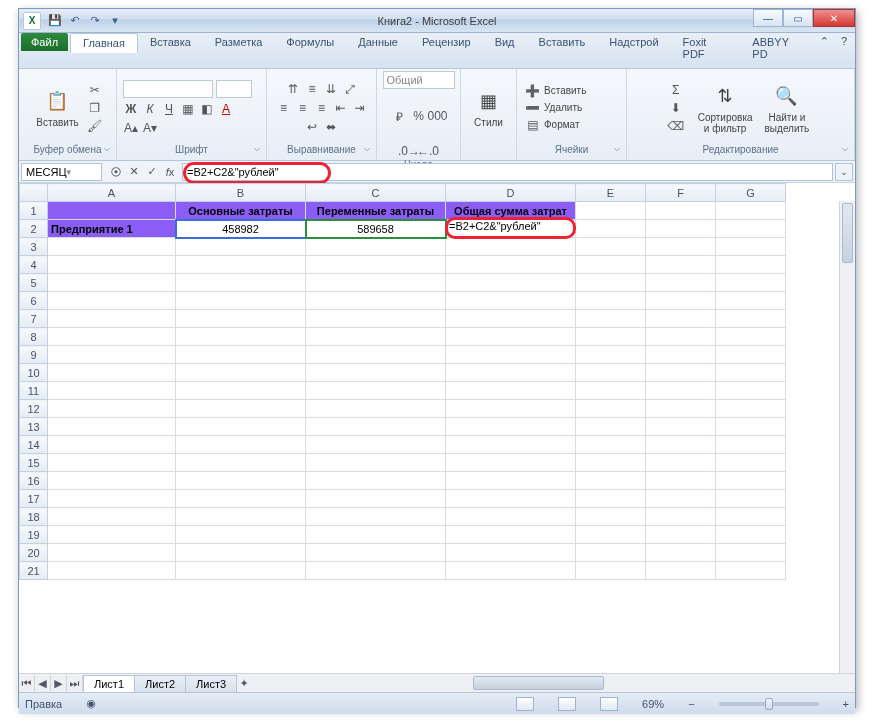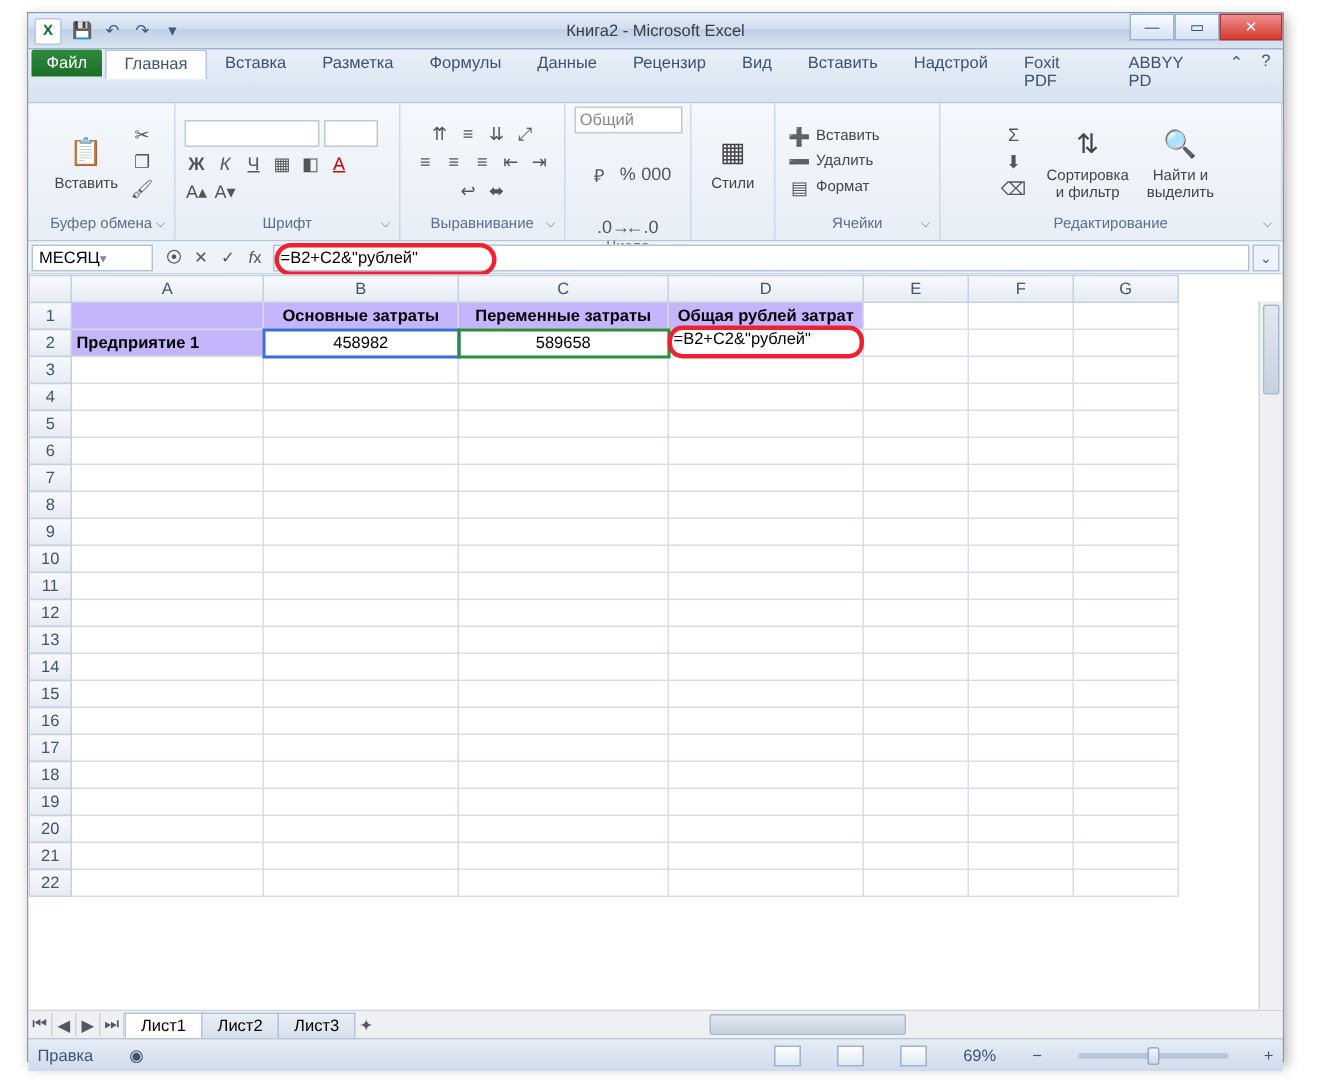--- a/index.html
+++ b/index.html
@@ -48,21 +48,21 @@
 .highlight1{position:absolute; left:0; top:-2px; border:3px solid #e23; border-radius:11px; height:22px; width:148px; pointer-events:none;}
 .fexpand{width:18px;height:18px;border:1px solid #b2c2d7;background:#eef3fa;display:flex;align-items:center;justify-content:center;font-size:9px;color:#555;margin:0 2px;}
 
 
 .gridwrap { position: relative; height: 490px; overflow: hidden; background:#fff;}
 .gridwrap table { border-collapse: collapse; table-layout: fixed; }
 .colhdr th, .rowhdr { background: linear-gradient(#f7f9fc,#e6ecf4); border: 1px solid #c5d0e0; font-weight: normal; font-size: 11px; color: #3f546e; text-align: center; }
 .colhdr th { height: 18px; }
 .rowhdr { width: 28px; }
 .cell { border: 1px solid #d7dde5; height: 18px; font-size: 11px; padding: 0 3px; vertical-align: middle; white-space: nowrap; }
-.hdrcell { background: #c4b5fd; font-weight: bold; text-align: center; }
+.hdrcell { background: #8b5cf6; font-weight: bold; text-align: center; }
 .hdrcell.left{text-align:left;}
 .numcell{text-align:center;}
 .sel-b2 { outline: 2px solid #3a6fd8; outline-offset: -1px; }
 .sel-c2 { outline: 2px solid #2a8f3c; outline-offset: -1px; }
 .d2wrap{position:relative; display:block; height:100%;}
 .d2wrap .d2hl{position:absolute; left:-4px; top:-3px; right:-4px; height:22px; border:3px solid #e23; border-radius:10px; pointer-events:none;}
 .corner{width:28px;height:18px;background:linear-gradient(#f7f9fc,#e6ecf4);border:1px solid #c5d0e0;}
 .vscroll{position:absolute;right:0;top:18px;bottom:0;width:16px;background:#eef0f3;border-left:1px solid #cdd4dd;}
 .vscroll .thumb{position:absolute;top:2px;left:2px;right:2px;height:60px;background:linear-gradient(#e2e8f0,#c6d2e0);border:1px solid #aab9cd;border-radius:2px;}
 .hscrollrow{height:19px;display:flex;align-items:center;background:#eef0f3;border-top:1px solid #cdd4dd;font-size:11px;}
@@ -276,21 +276,21 @@
             <th style="width:130px">D</th>
             <th style="width:70px">E</th>
             <th style="width:70px">F</th>
             <th style="width:70px">G</th>
           </tr>
           <tr>
             <th class="rowhdr">1</th>
             <td class="cell hdrcell left"></td>
             <td class="cell hdrcell">Основные затраты</td>
             <td class="cell hdrcell">Переменные затраты</td>
-            <td class="cell hdrcell">Общая рублей затрат</td>
+            <td class="cell hdrcell">Общая сумма затрат</td>
             <td class="cell"></td>
             <td class="cell"></td>
             <td class="cell"></td>
           </tr>
           <tr>
             <th class="rowhdr">2</th>
             <td class="cell hdrcell left">Предприятие 1</td>
             <td class="cell numcell sel-b2">458982</td>
             <td class="cell numcell sel-c2">589658</td>
             <td class="cell">
@@ -475,30 +475,20 @@
             <td class="cell"></td>
             <td class="cell"></td>
             <td class="cell"></td>
             <td class="cell"></td>
             <td class="cell"></td>
             <td class="cell"></td>
             <td class="cell"></td>
           </tr>
           <tr>
             <th class="rowhdr">21</th>
-            <td class="cell"></td>
-            <td class="cell"></td>
-            <td class="cell"></td>
-            <td class="cell"></td>
-            <td class="cell"></td>
-            <td class="cell"></td>
-            <td class="cell"></td>
-          </tr>
-          <tr>
-            <th class="rowhdr">22</th>
             <td class="cell"></td>
             <td class="cell"></td>
             <td class="cell"></td>
             <td class="cell"></td>
             <td class="cell"></td>
             <td class="cell"></td>
             <td class="cell"></td>
           </tr>
         </tbody>
       </table>

